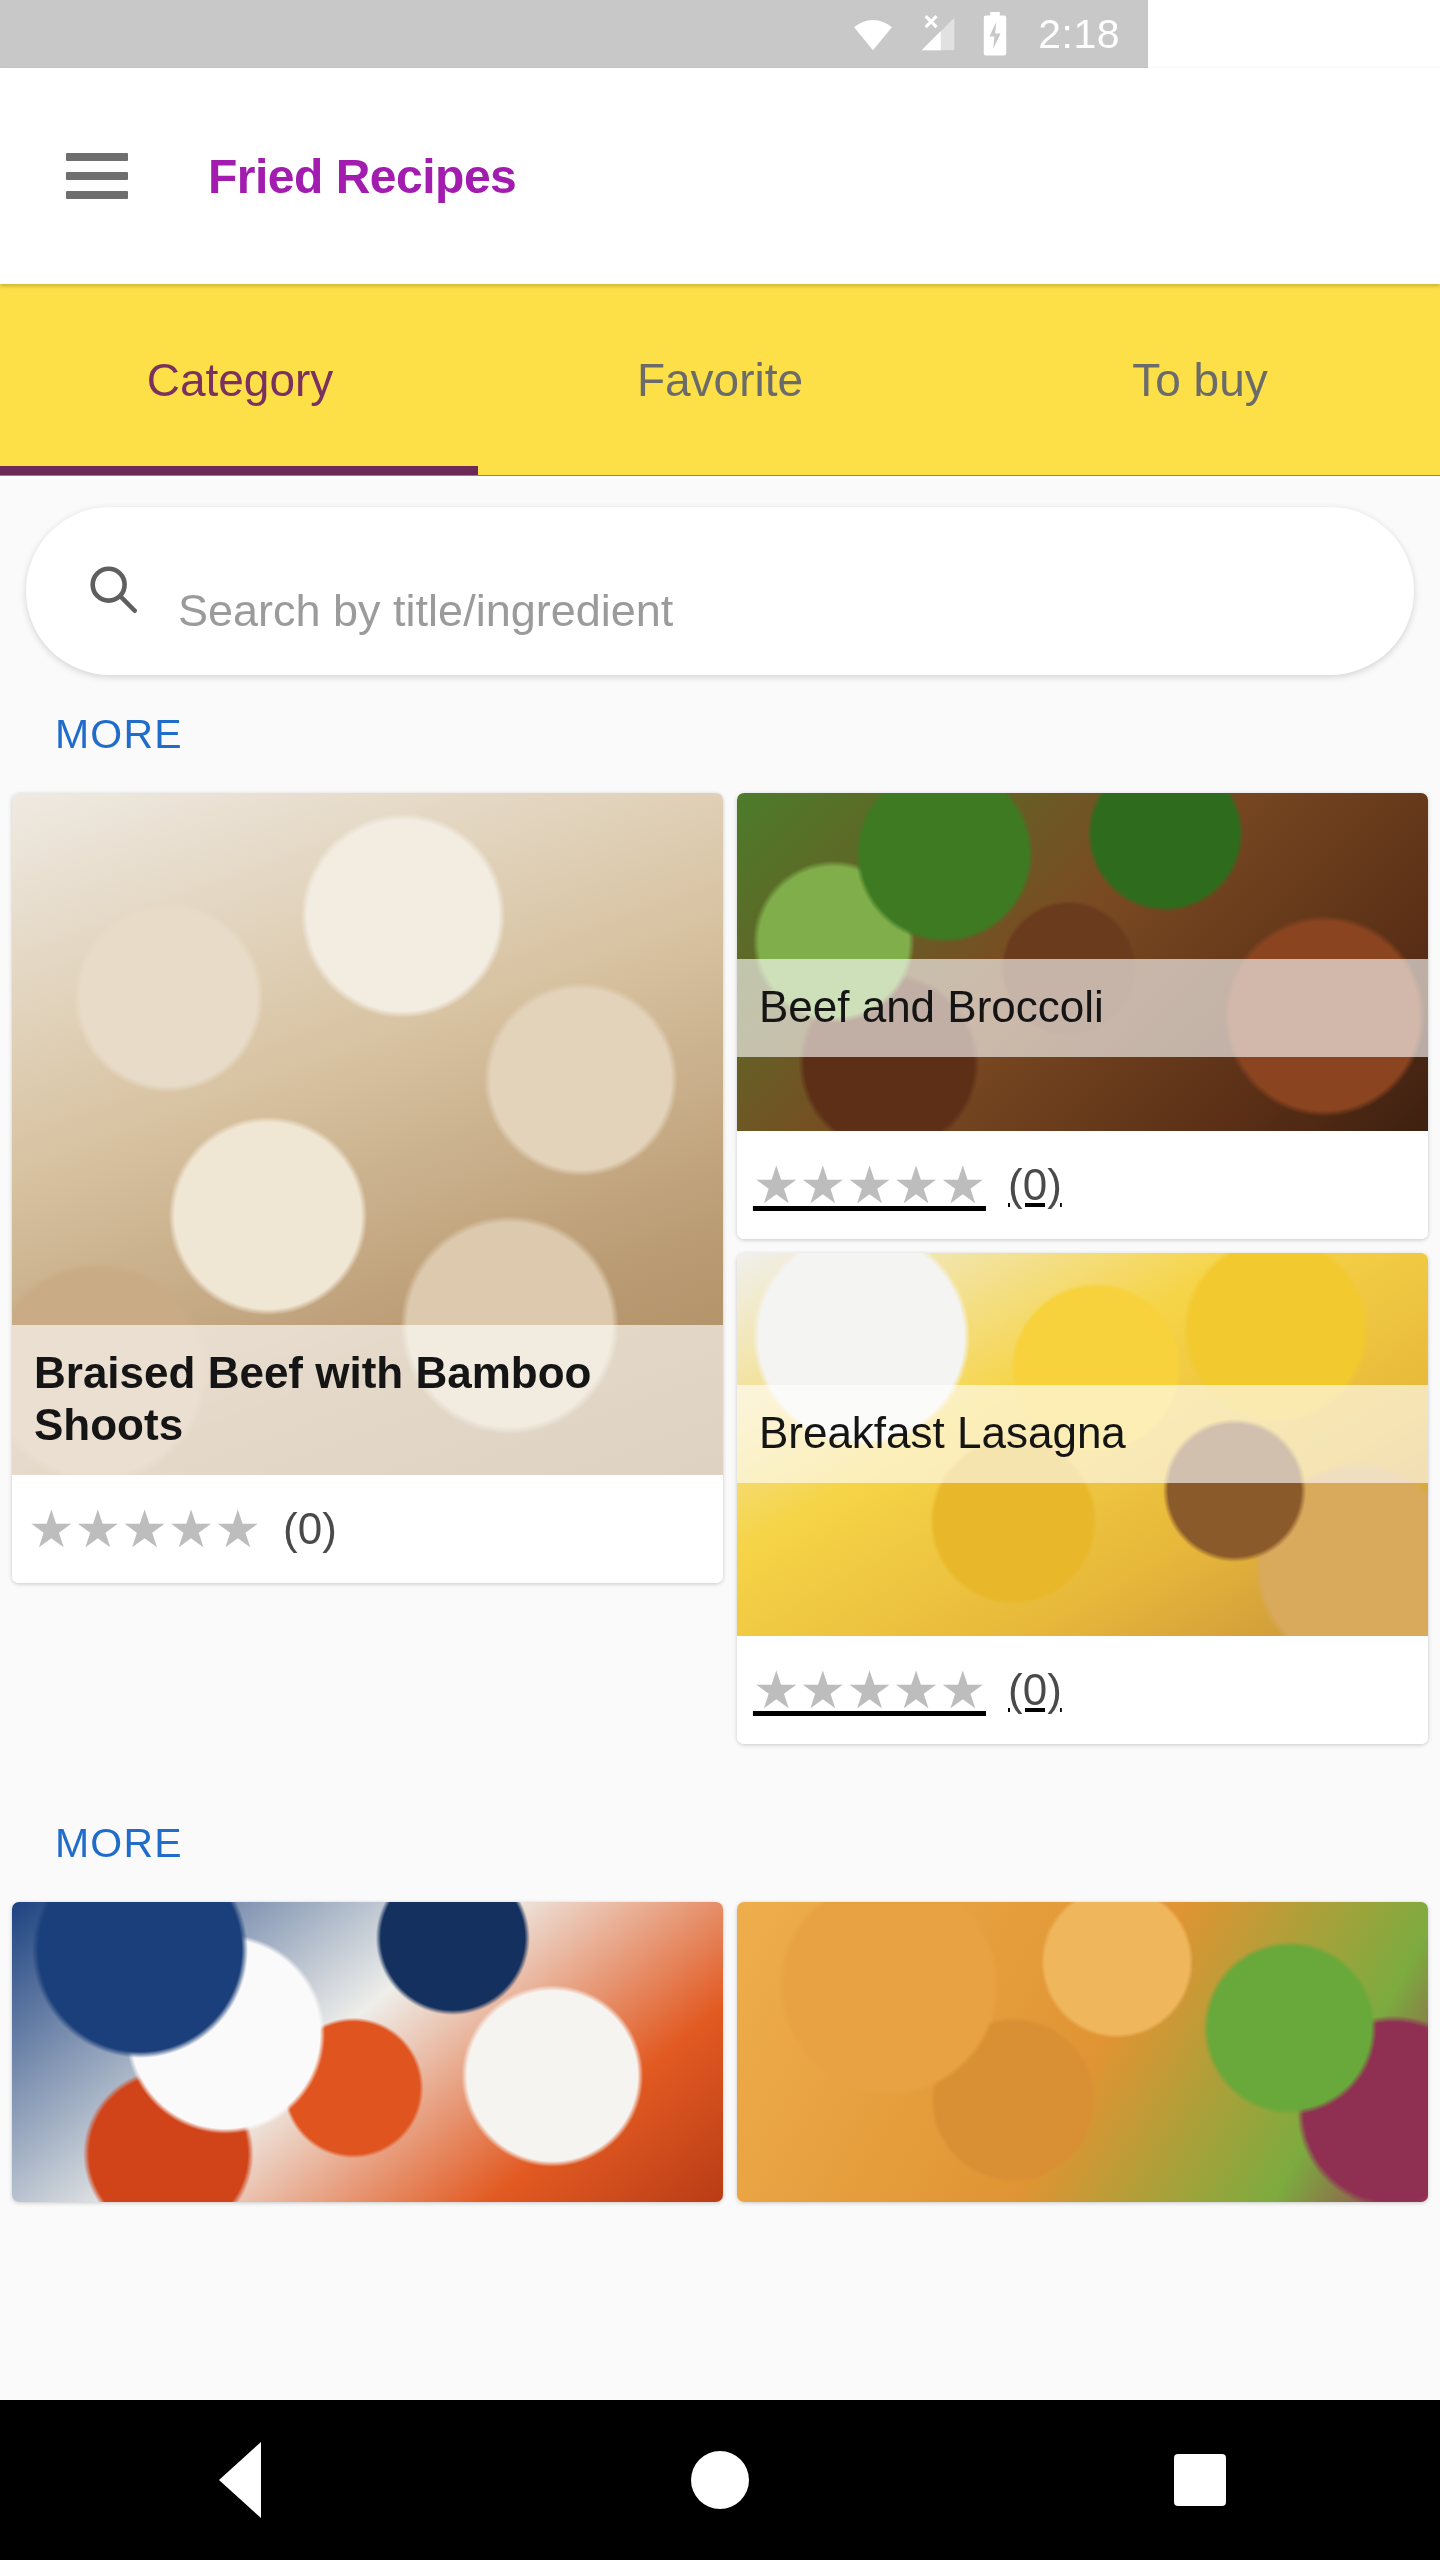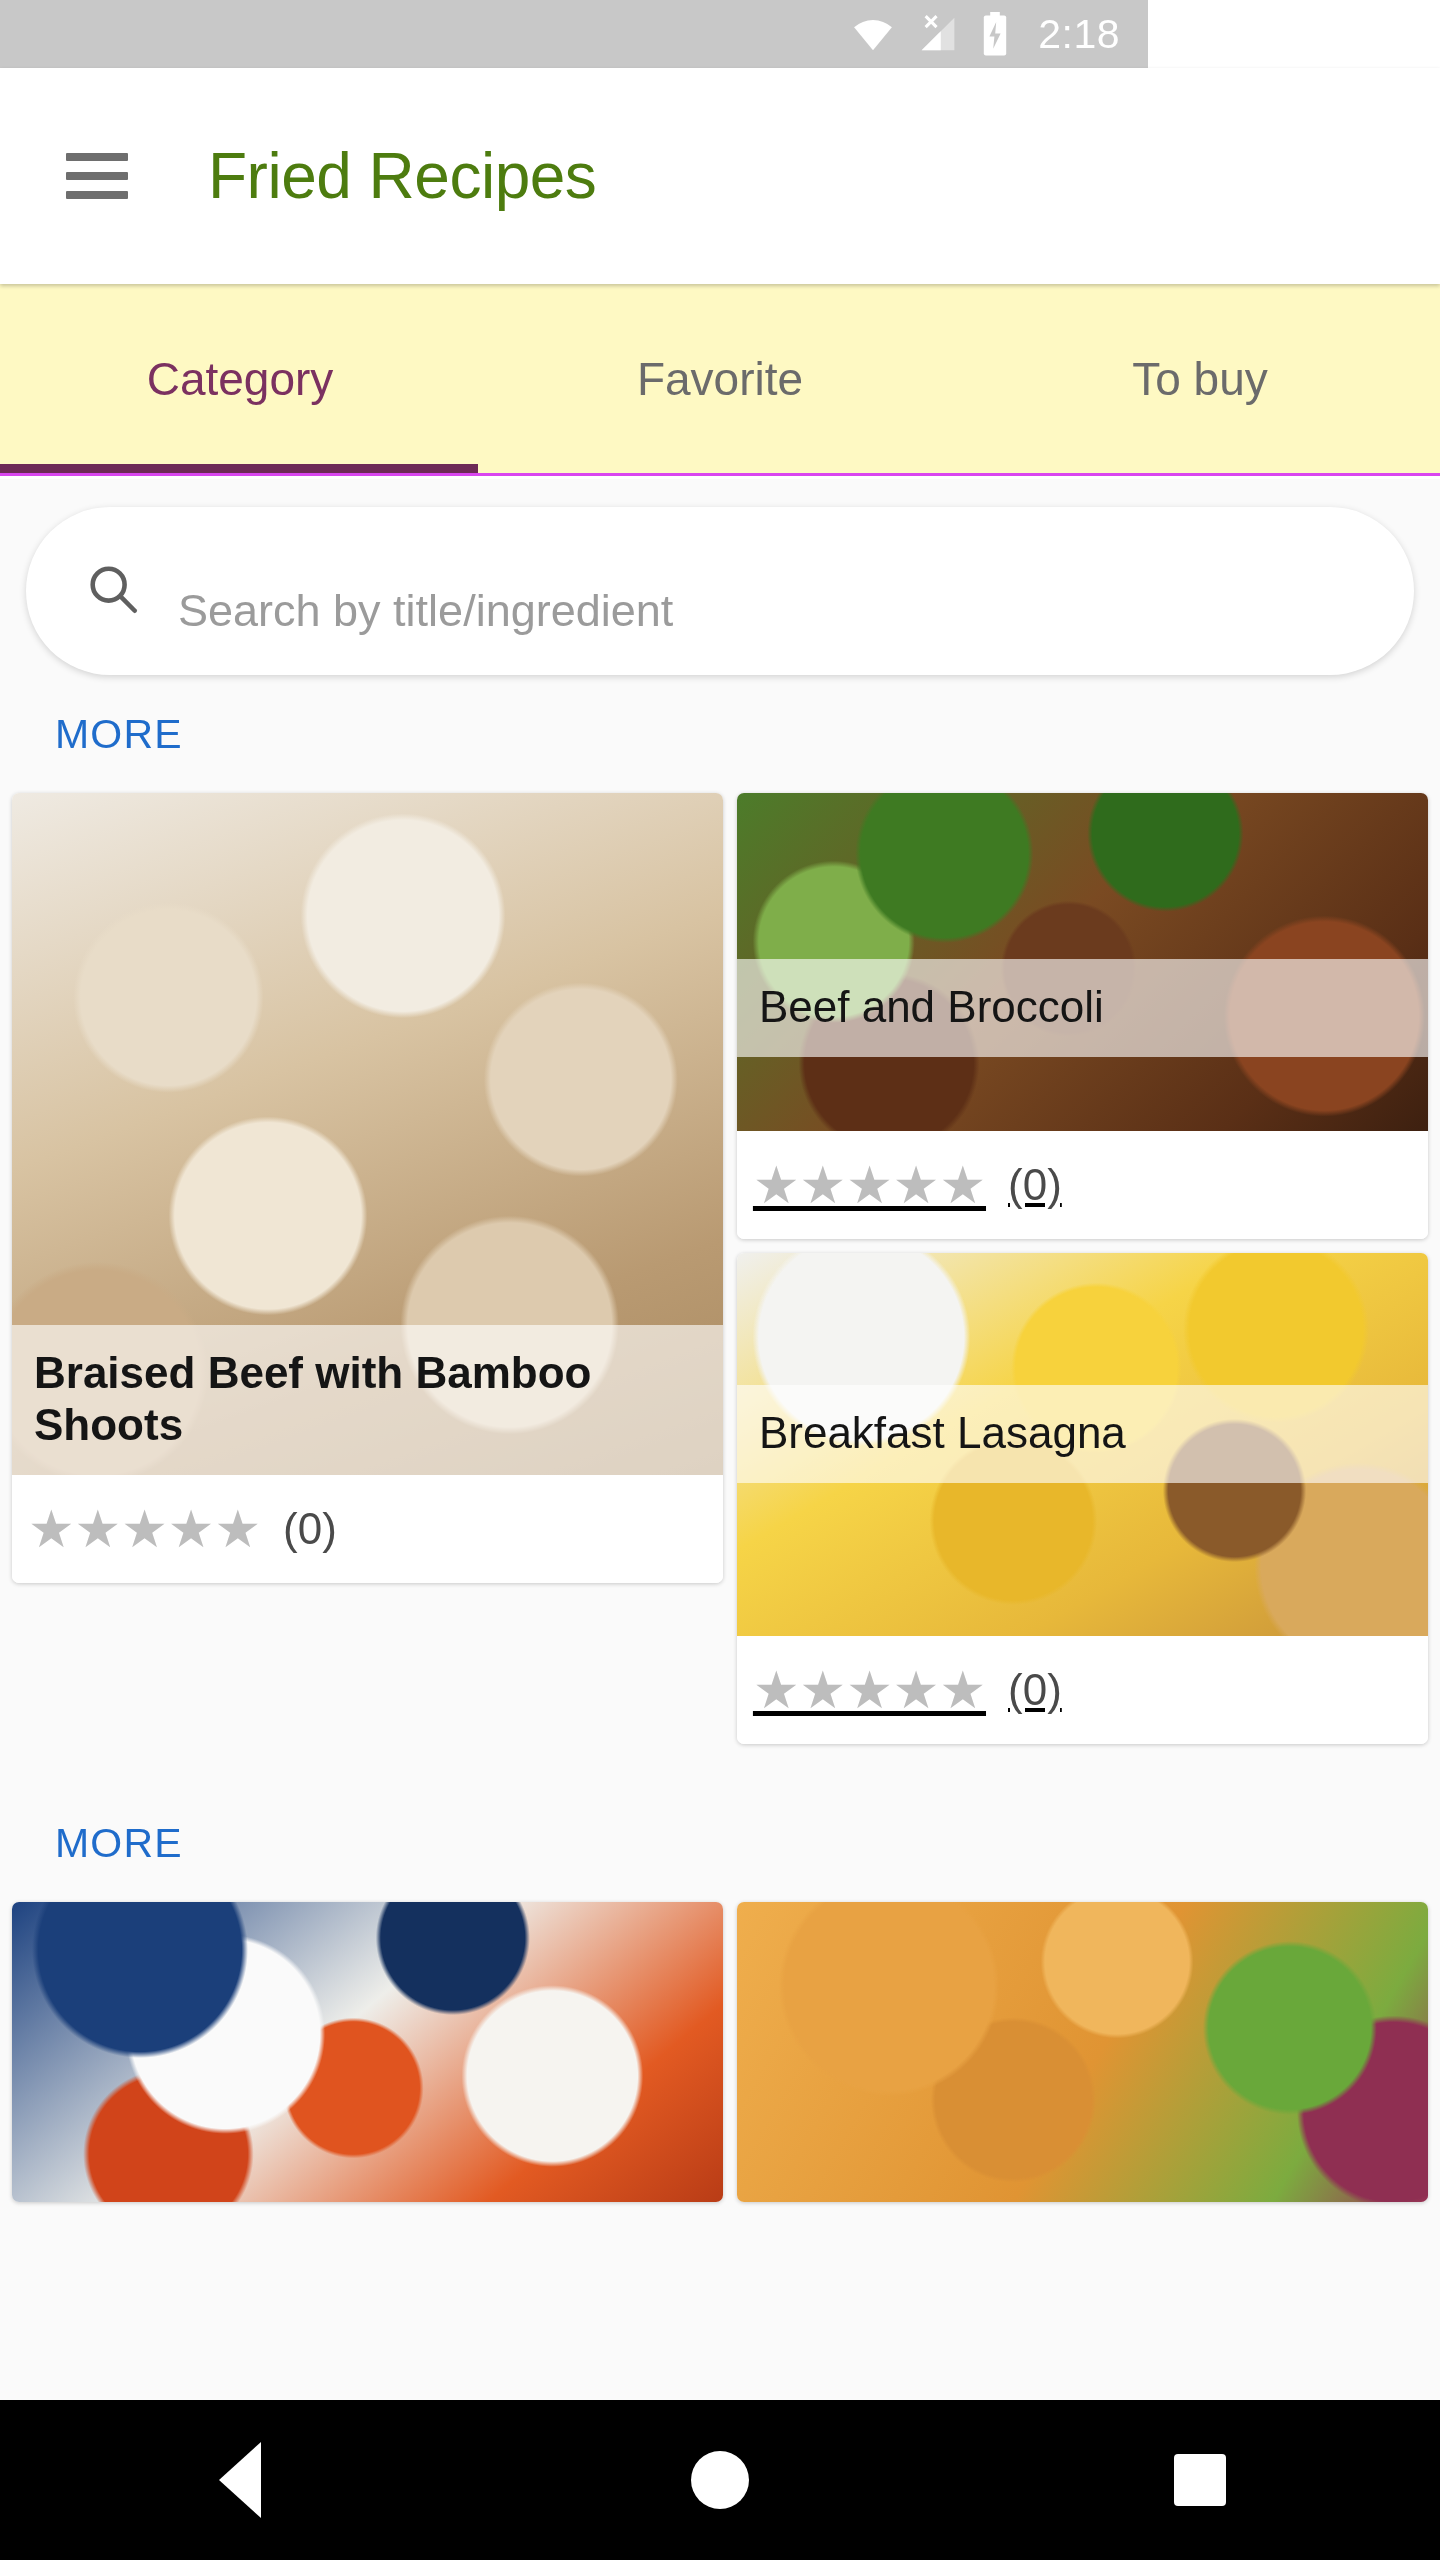--- a/index.html
+++ b/index.html
@@ -26,28 +26,28 @@
     box-shadow:0 2px 4px rgba(0,0,0,0.22);
     z-index:5;
   }
   .hamburger{
     width:62px; height:46px; margin-left:66px;
     display:flex; flex-direction:column; justify-content:space-between;
     cursor:pointer;
   }
   .hamburger span{ display:block; height:8px; background:#6e6e6e; border-radius:1px; }
   .appbar-title{
-    margin-left:80px; font-size:64px; font-weight:normal; color:#4d7c0f;
+    margin-left:80px; font-size:48px; font-weight:bold; color:#a21caf;
     letter-spacing:-0.5px;
   }
 
   
   .tabs{
     position:absolute; top:284px; left:0; width:1440px; height:192px;
-    background:#fef9c3; display:flex; border-bottom:3px solid #d946ef;
+    background:#fde047; display:flex; border-bottom:1px solid #d946ef;
   }
   .tab{
     flex:1; display:flex; align-items:center; justify-content:center;
     font-size:46px; color:#6b6b6b; cursor:pointer; position:relative;
     height:100%;
   }
   .tab.active{ color:#7b3160; }
   .tab-indicator{
     position:absolute; bottom:0; left:0; width:478px; height:9px;
     background:#6d2a56; z-index:2;

